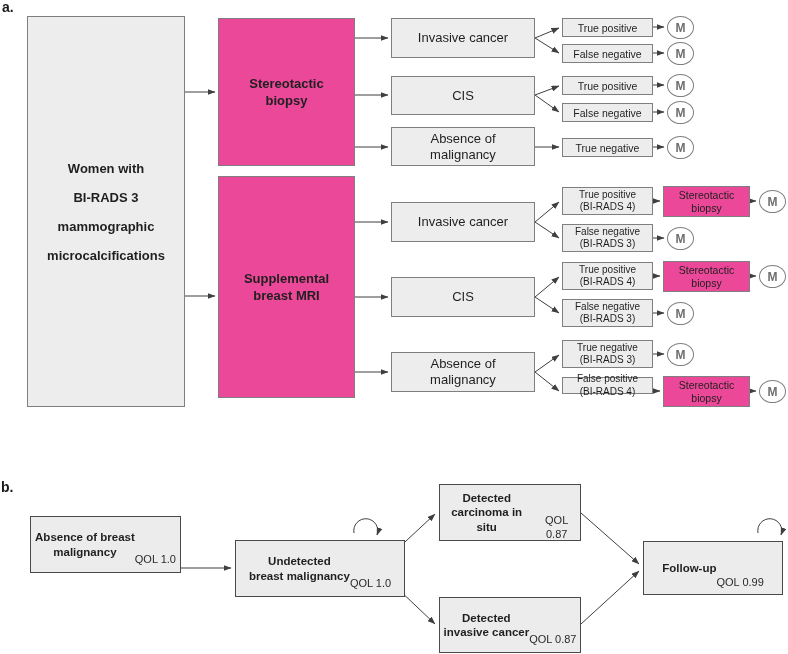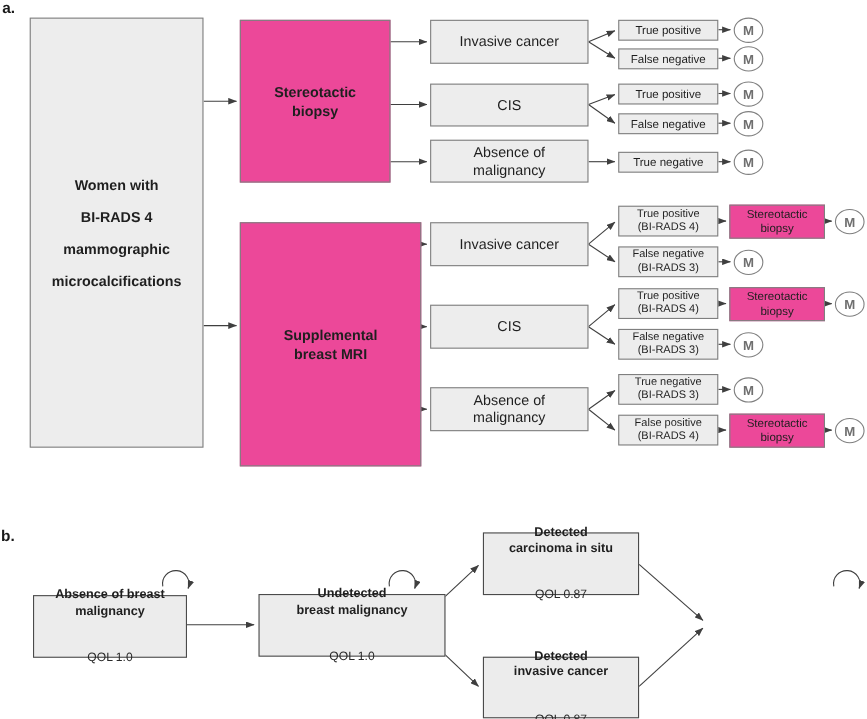--- a/index.html
+++ b/index.html
@@ -12,21 +12,21 @@
   .white{background:#ec4899;}
   .root{font-size:13px;font-weight:bold;line-height:29px;}
   .lvl1{font-size:13px;font-weight:bold;line-height:17px;}
   .lvl2{font-size:13px;line-height:16px;}
   .sm1{font-size:10.5px;line-height:12px;}
   .sm2{font-size:10px;line-height:12.5px;}
   .sb{font-size:10.5px;line-height:13px;}
   .mnode{position:absolute;width:27px;height:23px;box-sizing:border-box;border:1.4px solid #7f7f7f;
          border-radius:50%;background:#ffffff;display:flex;align-items:center;justify-content:center;
          font-size:12px;font-weight:bold;color:#6f6f6f;}
-  .bstate{background:#ececec;border:1.5px solid #4a4a4a;flex-direction:column;}
+  .bstate{background:#ececec;border:1.5px solid #4a4a4a;flex-direction:row;}
   .bname{font-size:11.5px;font-weight:bold;line-height:14.5px;white-space:pre-line;}
   .bqol{font-size:11px;line-height:14px;color:#2a2a2a;margin-top:28px;}
 </style>
 </head>
 <body>
 
 <div class="fig">
 
   <svg class="connectors" viewBox="0 0 788 654" xmlns="http://www.w3.org/2000/svg">
     <defs>
@@ -84,27 +84,27 @@
 
       <path d="M 148,533 A 12,12 0 1 1 171,535" marker-end="url(#ah)"></path>
       <path d="M 354,533 A 12,12 0 1 1 377,535" marker-end="url(#ah)"></path>
       <path d="M 758,533 A 12,12 0 1 1 781,535" marker-end="url(#ah)"></path>
     </g>
   </svg>
 
   <div class="panel-label" style="left:2px;top:-1px">a.</div>
 
   <div class="box root" style="left:27px;top:16px;width:158px;height:391px">Women with
-BI-RADS 4
+BI-RADS 3
 mammographic
 microcalcifications</div>
 
   <div class="box white lvl1" style="left:218px;top:18px;width:137px;height:148px">Stereotactic
 biopsy</div>
-  <div class="box white lvl1" style="left:218px;top:202px;width:165px;height:222px">Supplemental
+  <div class="box white lvl1" style="left:218px;top:176px;width:137px;height:222px">Supplemental
 breast MRI</div>
 
   <div class="box lvl2" style="left:391px;top:18px;width:144px;height:40px">Invasive cancer</div>
   <div class="box lvl2" style="left:391px;top:76px;width:144px;height:39px">CIS</div>
   <div class="box lvl2" style="left:391px;top:127px;width:144px;height:39px">Absence of
 malignancy</div>
 
   <div class="box sm1" style="left:562px;top:18px;width:91px;height:19px">True positive</div>
   <div class="box sm1" style="left:562px;top:44px;width:91px;height:19px">False negative</div>
   <div class="box sm1" style="left:562px;top:76px;width:91px;height:19px">True positive</div>
@@ -119,21 +119,21 @@
   <div class="box sm2" style="left:562px;top:187px;width:91px;height:28px">True positive
 (BI-RADS 4)</div>
   <div class="box sm2" style="left:562px;top:224px;width:91px;height:28px">False negative
 (BI-RADS 3)</div>
   <div class="box sm2" style="left:562px;top:262px;width:91px;height:28px">True positive
 (BI-RADS 4)</div>
   <div class="box sm2" style="left:562px;top:299px;width:91px;height:28px">False negative
 (BI-RADS 3)</div>
   <div class="box sm2" style="left:562px;top:340px;width:91px;height:28px">True negative
 (BI-RADS 3)</div>
-  <div class="box sm2" style="left:562px;top:377px;width:91px;height:28px">False positive
+  <div class="box sm2" style="left:562px;top:377px;width:91px;height:17px">False positive
 (BI-RADS 4)</div>
 
   <div class="box white sb" style="left:663px;top:186px;width:87px;height:31px">Stereotactic
 biopsy</div>
   <div class="box white sb" style="left:663px;top:261px;width:87px;height:31px">Stereotactic
 biopsy</div>
   <div class="box white sb" style="left:663px;top:376px;width:87px;height:31px">Stereotactic
 biopsy</div>
 
   <div class="mnode" style="left:667px;top:16px">M</div>
@@ -143,21 +143,21 @@
   <div class="mnode" style="left:667px;top:136px">M</div>
   <div class="mnode" style="left:759px;top:190px">M</div>
   <div class="mnode" style="left:667px;top:227px">M</div>
   <div class="mnode" style="left:759px;top:265px">M</div>
   <div class="mnode" style="left:667px;top:302px">M</div>
   <div class="mnode" style="left:667px;top:343px">M</div>
   <div class="mnode" style="left:759px;top:380px">M</div>
 
   <div class="panel-label" style="left:1px;top:479px">b.</div>
 
-  <div class="box bstate" style="left:30px;top:541px;width:140px;height:57px">
+  <div class="box bstate" style="left:30px;top:516px;width:151px;height:57px">
     <span class="bname">Absence of breast
 malignancy</span>
     <span class="bqol">QOL 1.0</span>
   </div>
 
   <div class="box bstate" style="left:235px;top:540px;width:170px;height:57px">
     <span class="bname">Undetected
 breast malignancy</span>
     <span class="bqol">QOL 1.0</span>
   </div>
@@ -167,14 +167,18 @@
 carcinoma in situ</span>
     <span class="bqol">QOL 0.87</span>
   </div>
 
   <div class="box bstate" style="left:439px;top:597px;width:142px;height:56px">
     <span class="bname">Detected
 invasive cancer</span>
     <span class="bqol">QOL 0.87</span>
   </div>
 
+  <div class="box bstate" style="left:643px;top:541px;width:140px;height:54px">
+    <span class="bname">Follow-up</span>
+    <span class="bqol">QOL 0.99</span>
+  </div>
 
 </div>
 
 </body></html>

